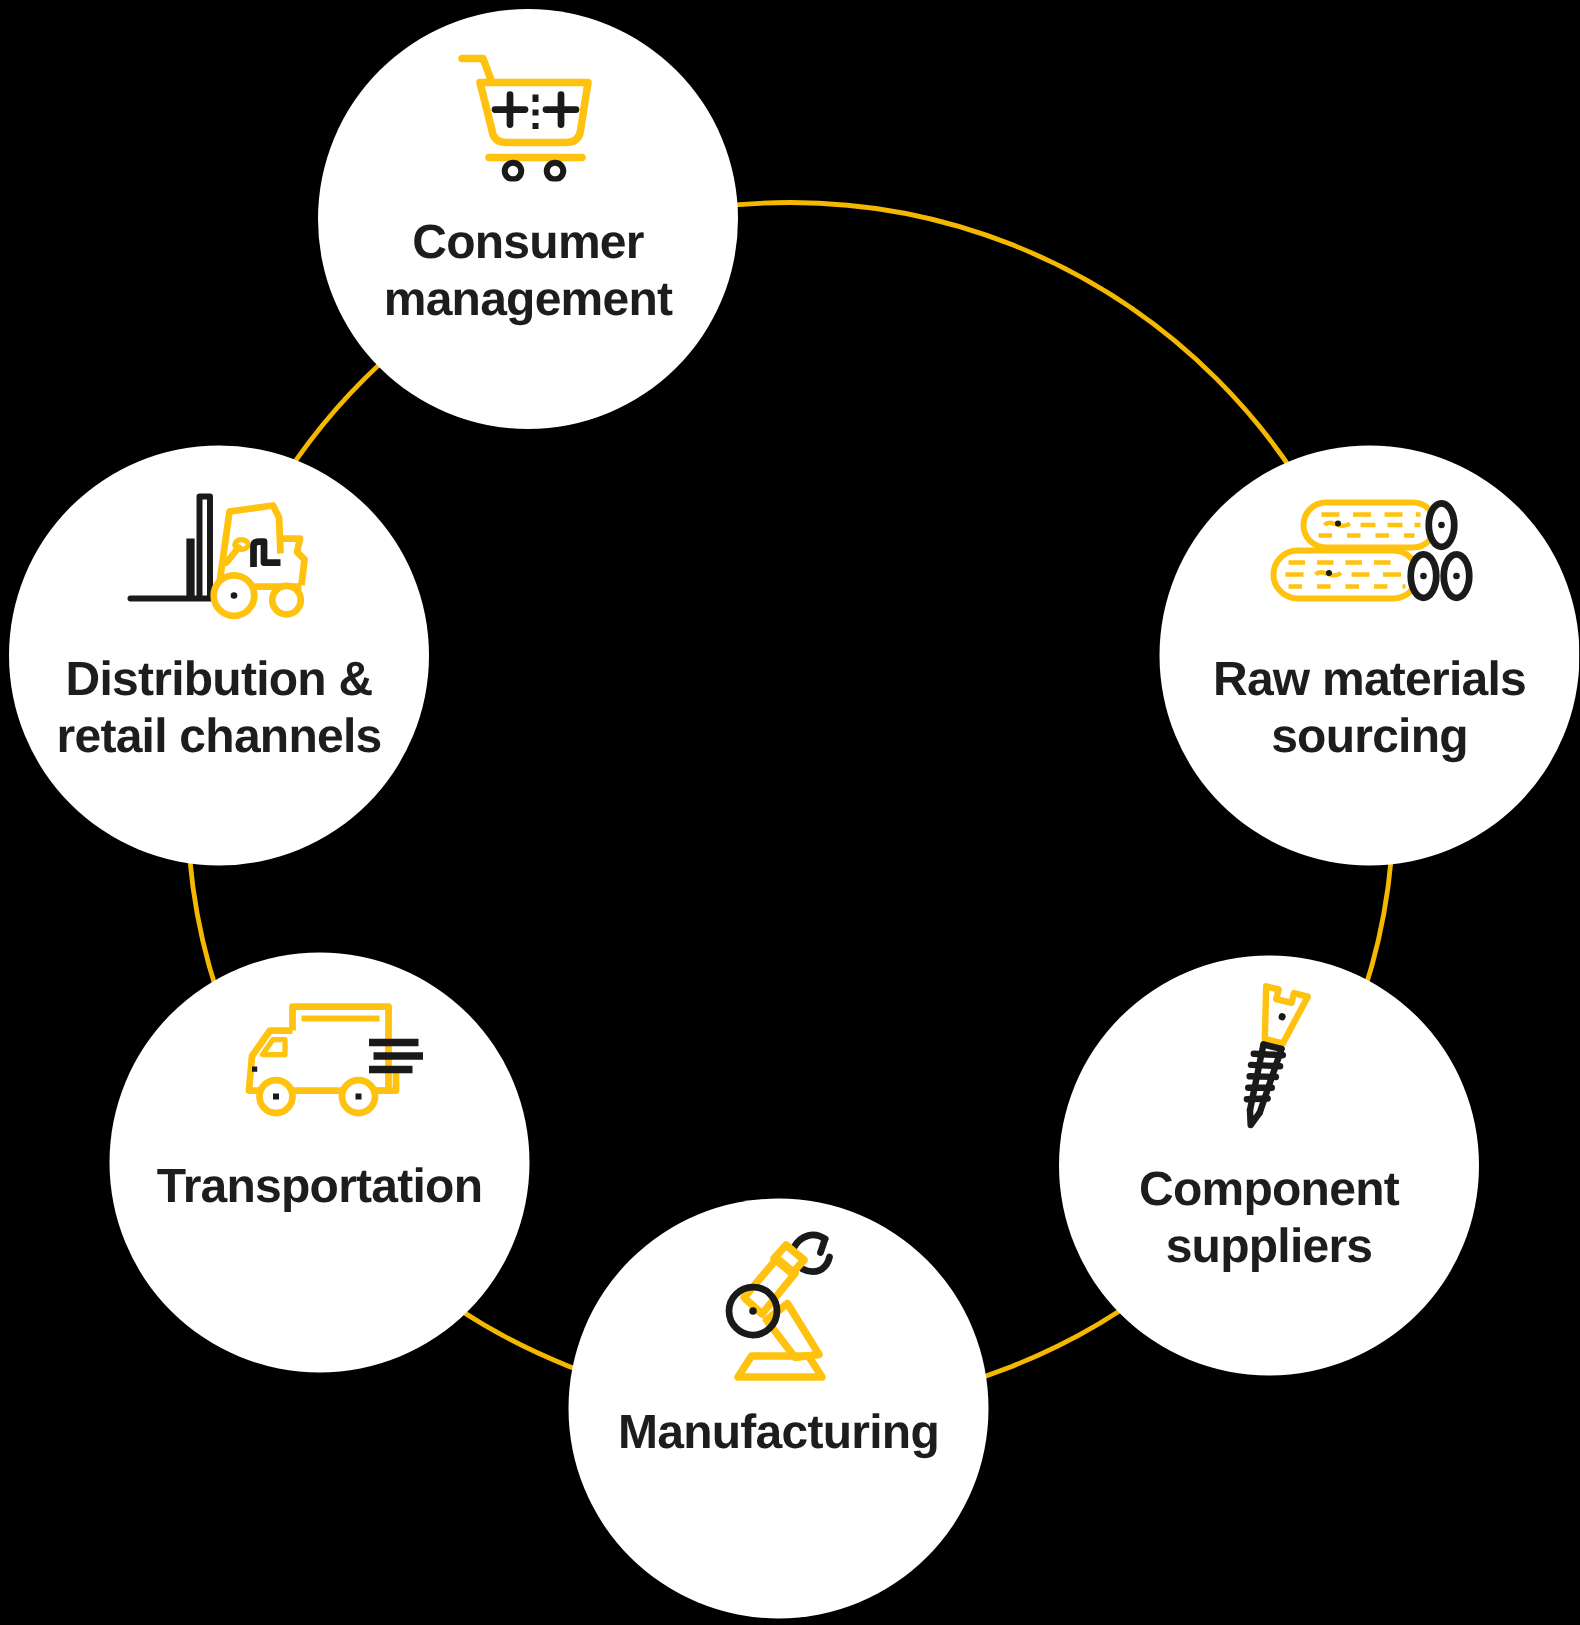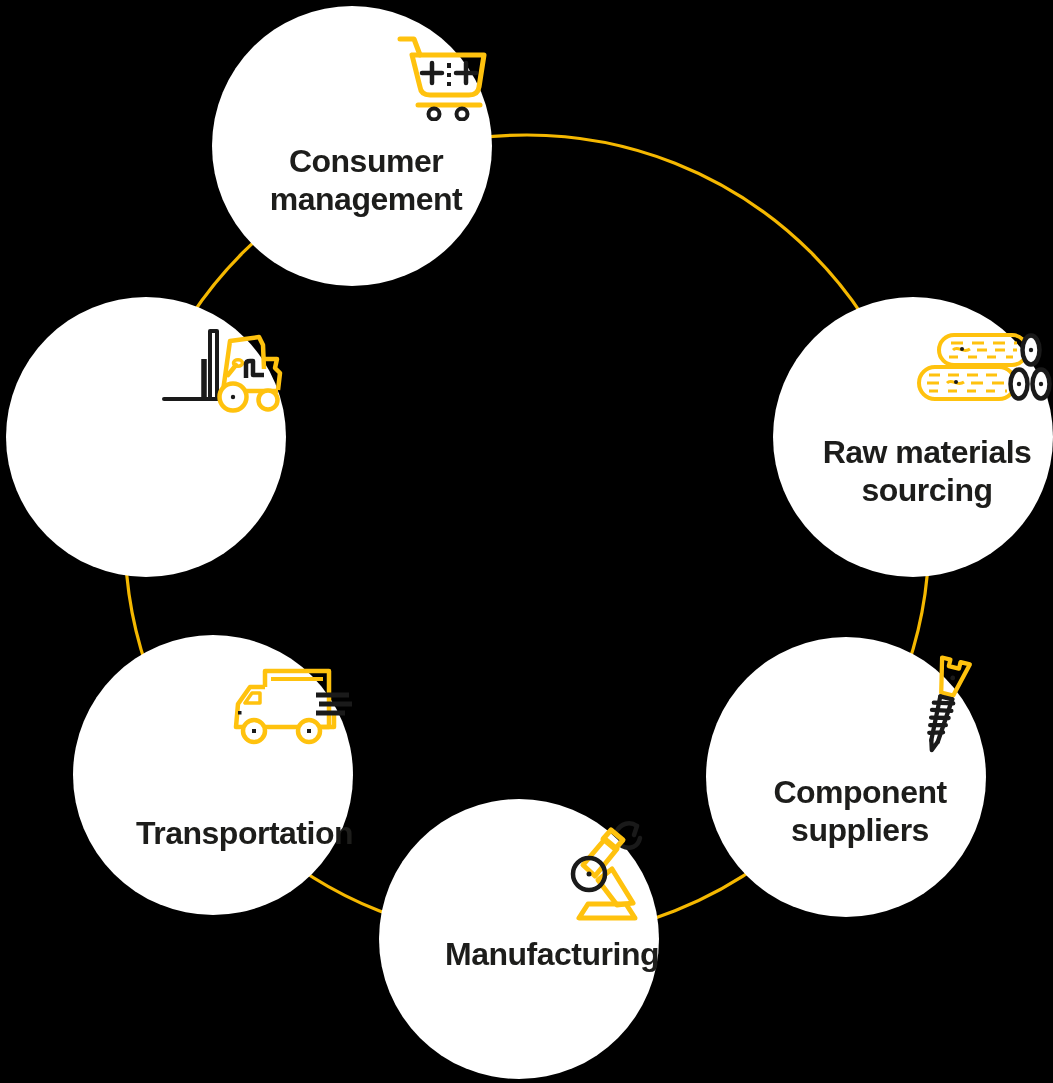--- a/index.html
+++ b/index.html
@@ -1,20 +1,20 @@
 <!DOCTYPE html>
 <html><head>
 <meta charset="utf-8">
 <style>
   html,body{margin:0;padding:0;background:#000;}
   .stage{position:relative;width:1053px;height:1083px;background:#000;overflow:hidden;
          font-family:"Liberation Sans",sans-serif;}
   .ring{position:absolute;left:0;top:0;}
   .node{position:absolute;width:280px;height:280px;border-radius:50%;background:#fff;
-        display:flex;flex-direction:column;align-items:flex-end;padding-top:22px;
+        display:flex;flex-direction:column;align-items:center;padding-top:22px;
         box-sizing:border-box;}
   .icon-wrap{height:100px;display:flex;align-items:center;justify-content:center;}
   .label{margin-top:14px;font-size:32px;font-weight:bold;line-height:38px;color:#1d1d1b;
          text-align:center;max-width:252px;letter-spacing:-0.5px;}
   svg{display:block;}
 </style>
 </head>
 <body>
 
 <div class="stage">
@@ -92,21 +92,21 @@
         <path d="M50,20 L58,11 L70,21 L62,30 Z" stroke="#ffc20e" stroke-width="5"></path>
         <path d="M45,61 L59,50 L80,84 L64,86 Z" stroke="#ffc20e" stroke-width="5"></path>
         <circle cx="36" cy="55" r="16" stroke="#1a1a1a" stroke-width="4.5"></circle>
         <circle cx="36" cy="55" r="2.5" fill="#1a1a1a"></circle>
         <path d="M26,99 H82 L73,85 H35 Z" stroke="#ffc20e" stroke-width="5"></path>
       </svg>
     </div>
     <div class="label">Manufacturing</div>
   </div>
 
-  <div class="node" style="left:73px;top:635px;gap:43px;">
+  <div class="node" style="left:73px;top:635px;">
     <div class="icon-wrap">
       <svg width="140" height="88" viewBox="0 0 140 88" fill="none" stroke-linejoin="round">
         <path d="M52,24 V8 H116 V64 H107 M85,64 H52" stroke="#ffc20e" stroke-width="4.5"></path>
         <path d="M58,16 H110" stroke="#ffc20e" stroke-width="4"></path>
         <path d="M52,24 H37 L25,41 L23,64 H52" stroke="#ffc20e" stroke-width="4.5"></path>
         <path d="M47,30 H39 L32,40 H47 Z" stroke="#ffc20e" stroke-width="3.5"></path>
         <path d="M121,52 V64 H107" stroke="#ffc20e" stroke-width="4.5"></path>
         <rect x="25" y="48" width="3.5" height="3.5" fill="#1a1a1a"></rect>
         <path d="M103,32 H136 M106,41 H139 M103,50 H132" stroke="#1a1a1a" stroke-width="5"></path>
         <circle cx="41" cy="68" r="11" fill="#fff" stroke="#ffc20e" stroke-width="4.5"></circle>
@@ -128,15 +128,16 @@
         <path d="M104,36 H117 L115,45 L120,50 L118,67" stroke="#ffc20e" stroke-width="4.5"></path>
         <path d="M60,68 H118" stroke="#ffc20e" stroke-width="4.5"></path>
         <path d="M68,52 L76,42" stroke="#ffc20e" stroke-width="4.5" stroke-linecap="round"></path>
         <ellipse cx="78" cy="40" rx="4.5" ry="3.2" stroke="#ffc20e" stroke-width="3.5"></ellipse>
         <path d="M86,55 V41 Q86,38 90,38 H93 V52 H104" stroke="#1a1a1a" stroke-width="4.5"></path>
         <circle cx="73" cy="74" r="13.5" fill="#fff" stroke="#ffc20e" stroke-width="4.5"></circle>
         <circle cx="73" cy="74" r="2.2" fill="#1a1a1a"></circle>
         <circle cx="108" cy="77" r="9.5" fill="#fff" stroke="#ffc20e" stroke-width="4.5"></circle>
       </svg>
     </div>
+    <div class="label">Distribution &amp; retail channels</div>
   </div>
 
 </div>
 
 </body></html>

